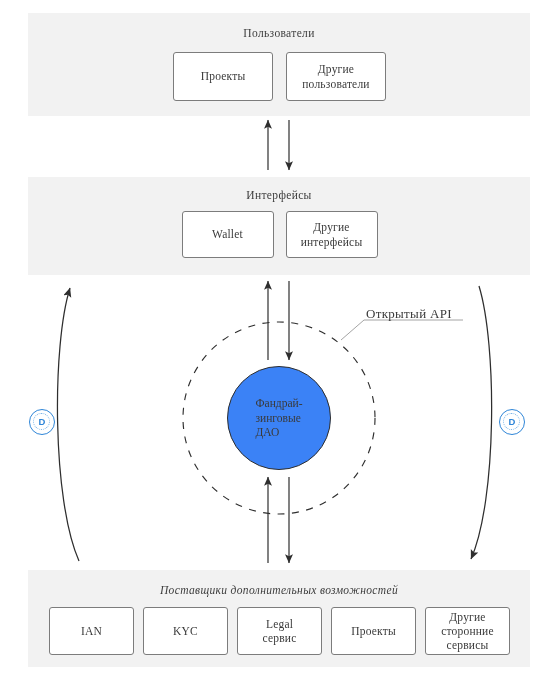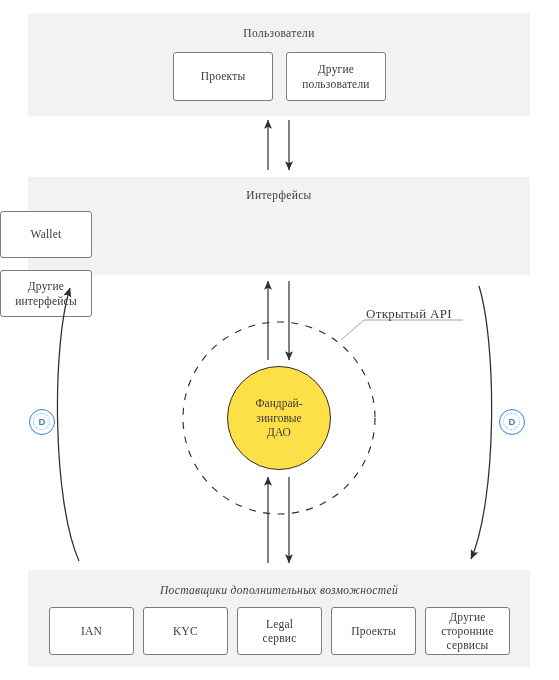--- a/index.html
+++ b/index.html
@@ -66,43 +66,43 @@
     font-size: 11.5px;
     line-height: 1.22;
     letter-spacing: 0.2px;
     color: #3a3a3a;
     padding: 2px 4px;
   }
 
   #row-users { top: 52px; gap: 13px; }
   #row-users .node-box { width: 100px; height: 49px; }
 
-  #row-iface { top: 211px; gap: 12px; flex-direction: column; }
+  #row-iface { top: 211px; gap: 12px; }
   #row-iface .node-box { width: 92px; height: 47px; }
 
   #row-provide { top: 607px; gap: 9px; }
   #row-provide .node-box { width: 85px; height: 48px; }
 
   .center-circle {
     position: absolute;
     left: 227px;
     top: 366px;
     width: 104px;
     height: 104px;
     border: 1.2px solid #2e2e2e;
     border-radius: 50%;
     box-sizing: border-box;
     display: flex;
     align-items: center;
     justify-content: center;
-    text-align: center;
+    text-align: left;
     font-size: 11.5px;
     line-height: 1.3;
     color: #3a3a3a;
-    background: #fde047;
+    background: #3b82f6;
     z-index: 5;
   }
 
   .api-label {
     position: absolute;
     left: 366px;
     top: 306px;
     font-size: 13px;
     letter-spacing: 0.3px;
     color: #3a3a3a;

